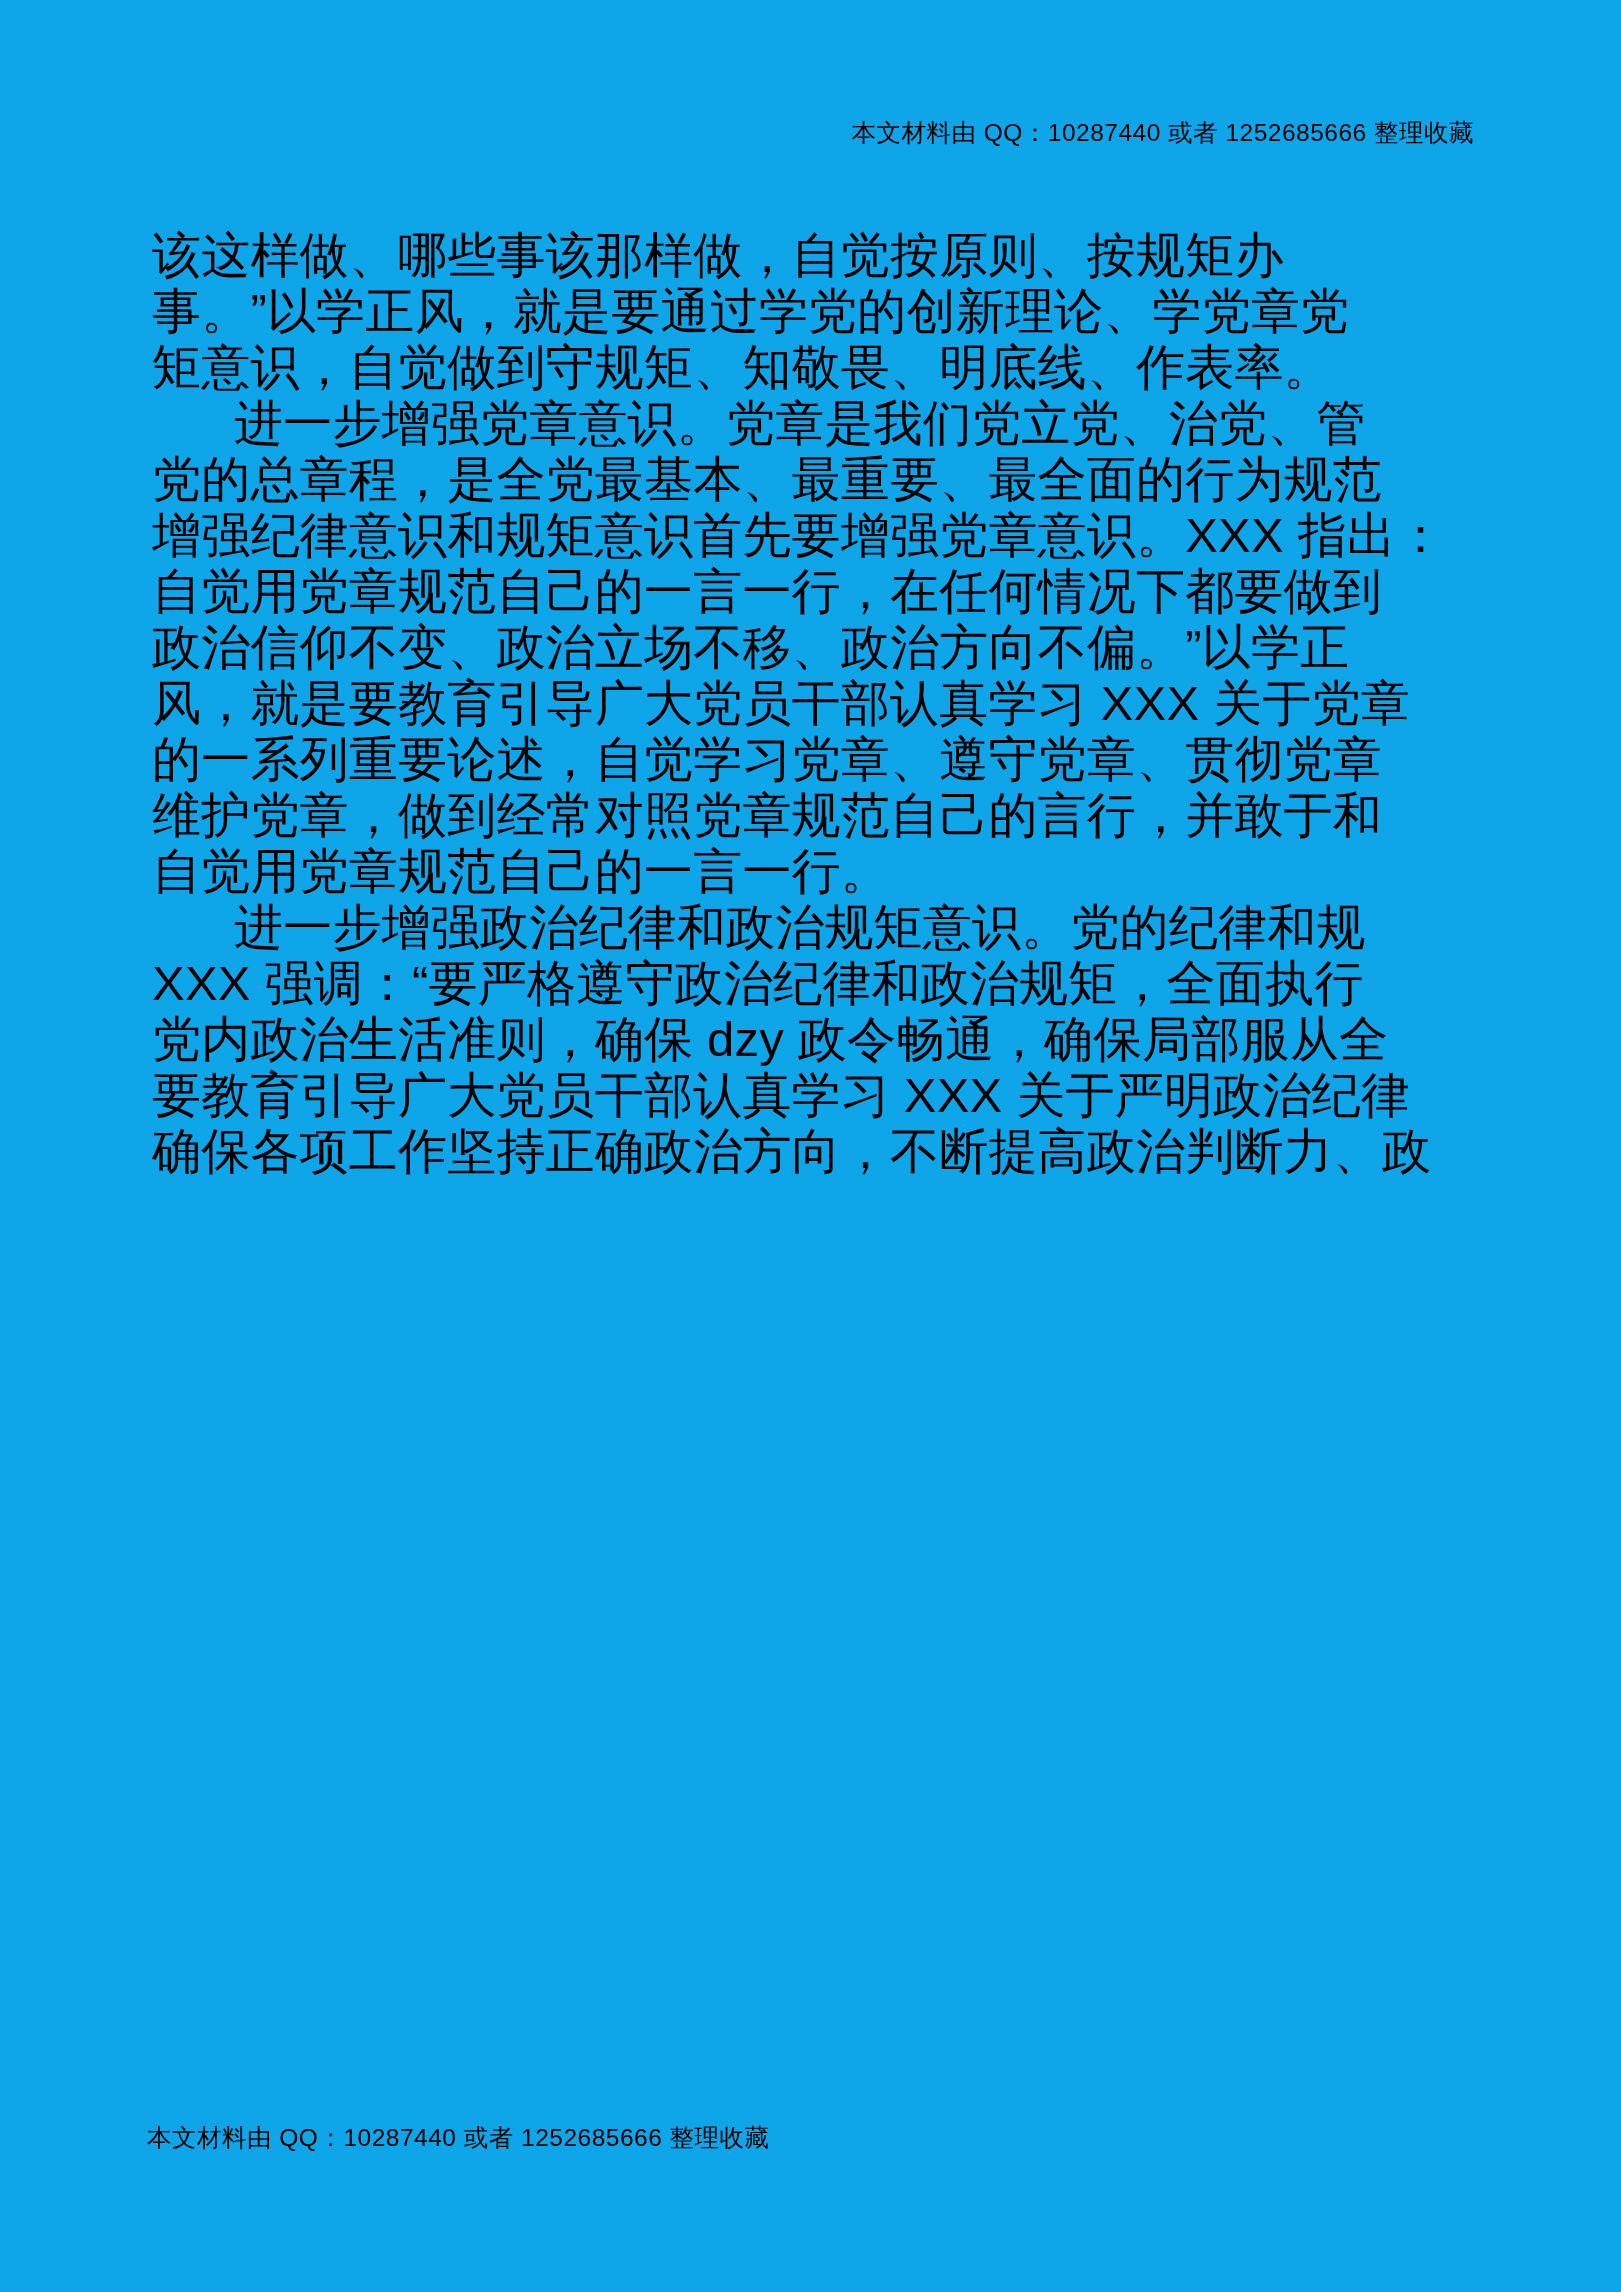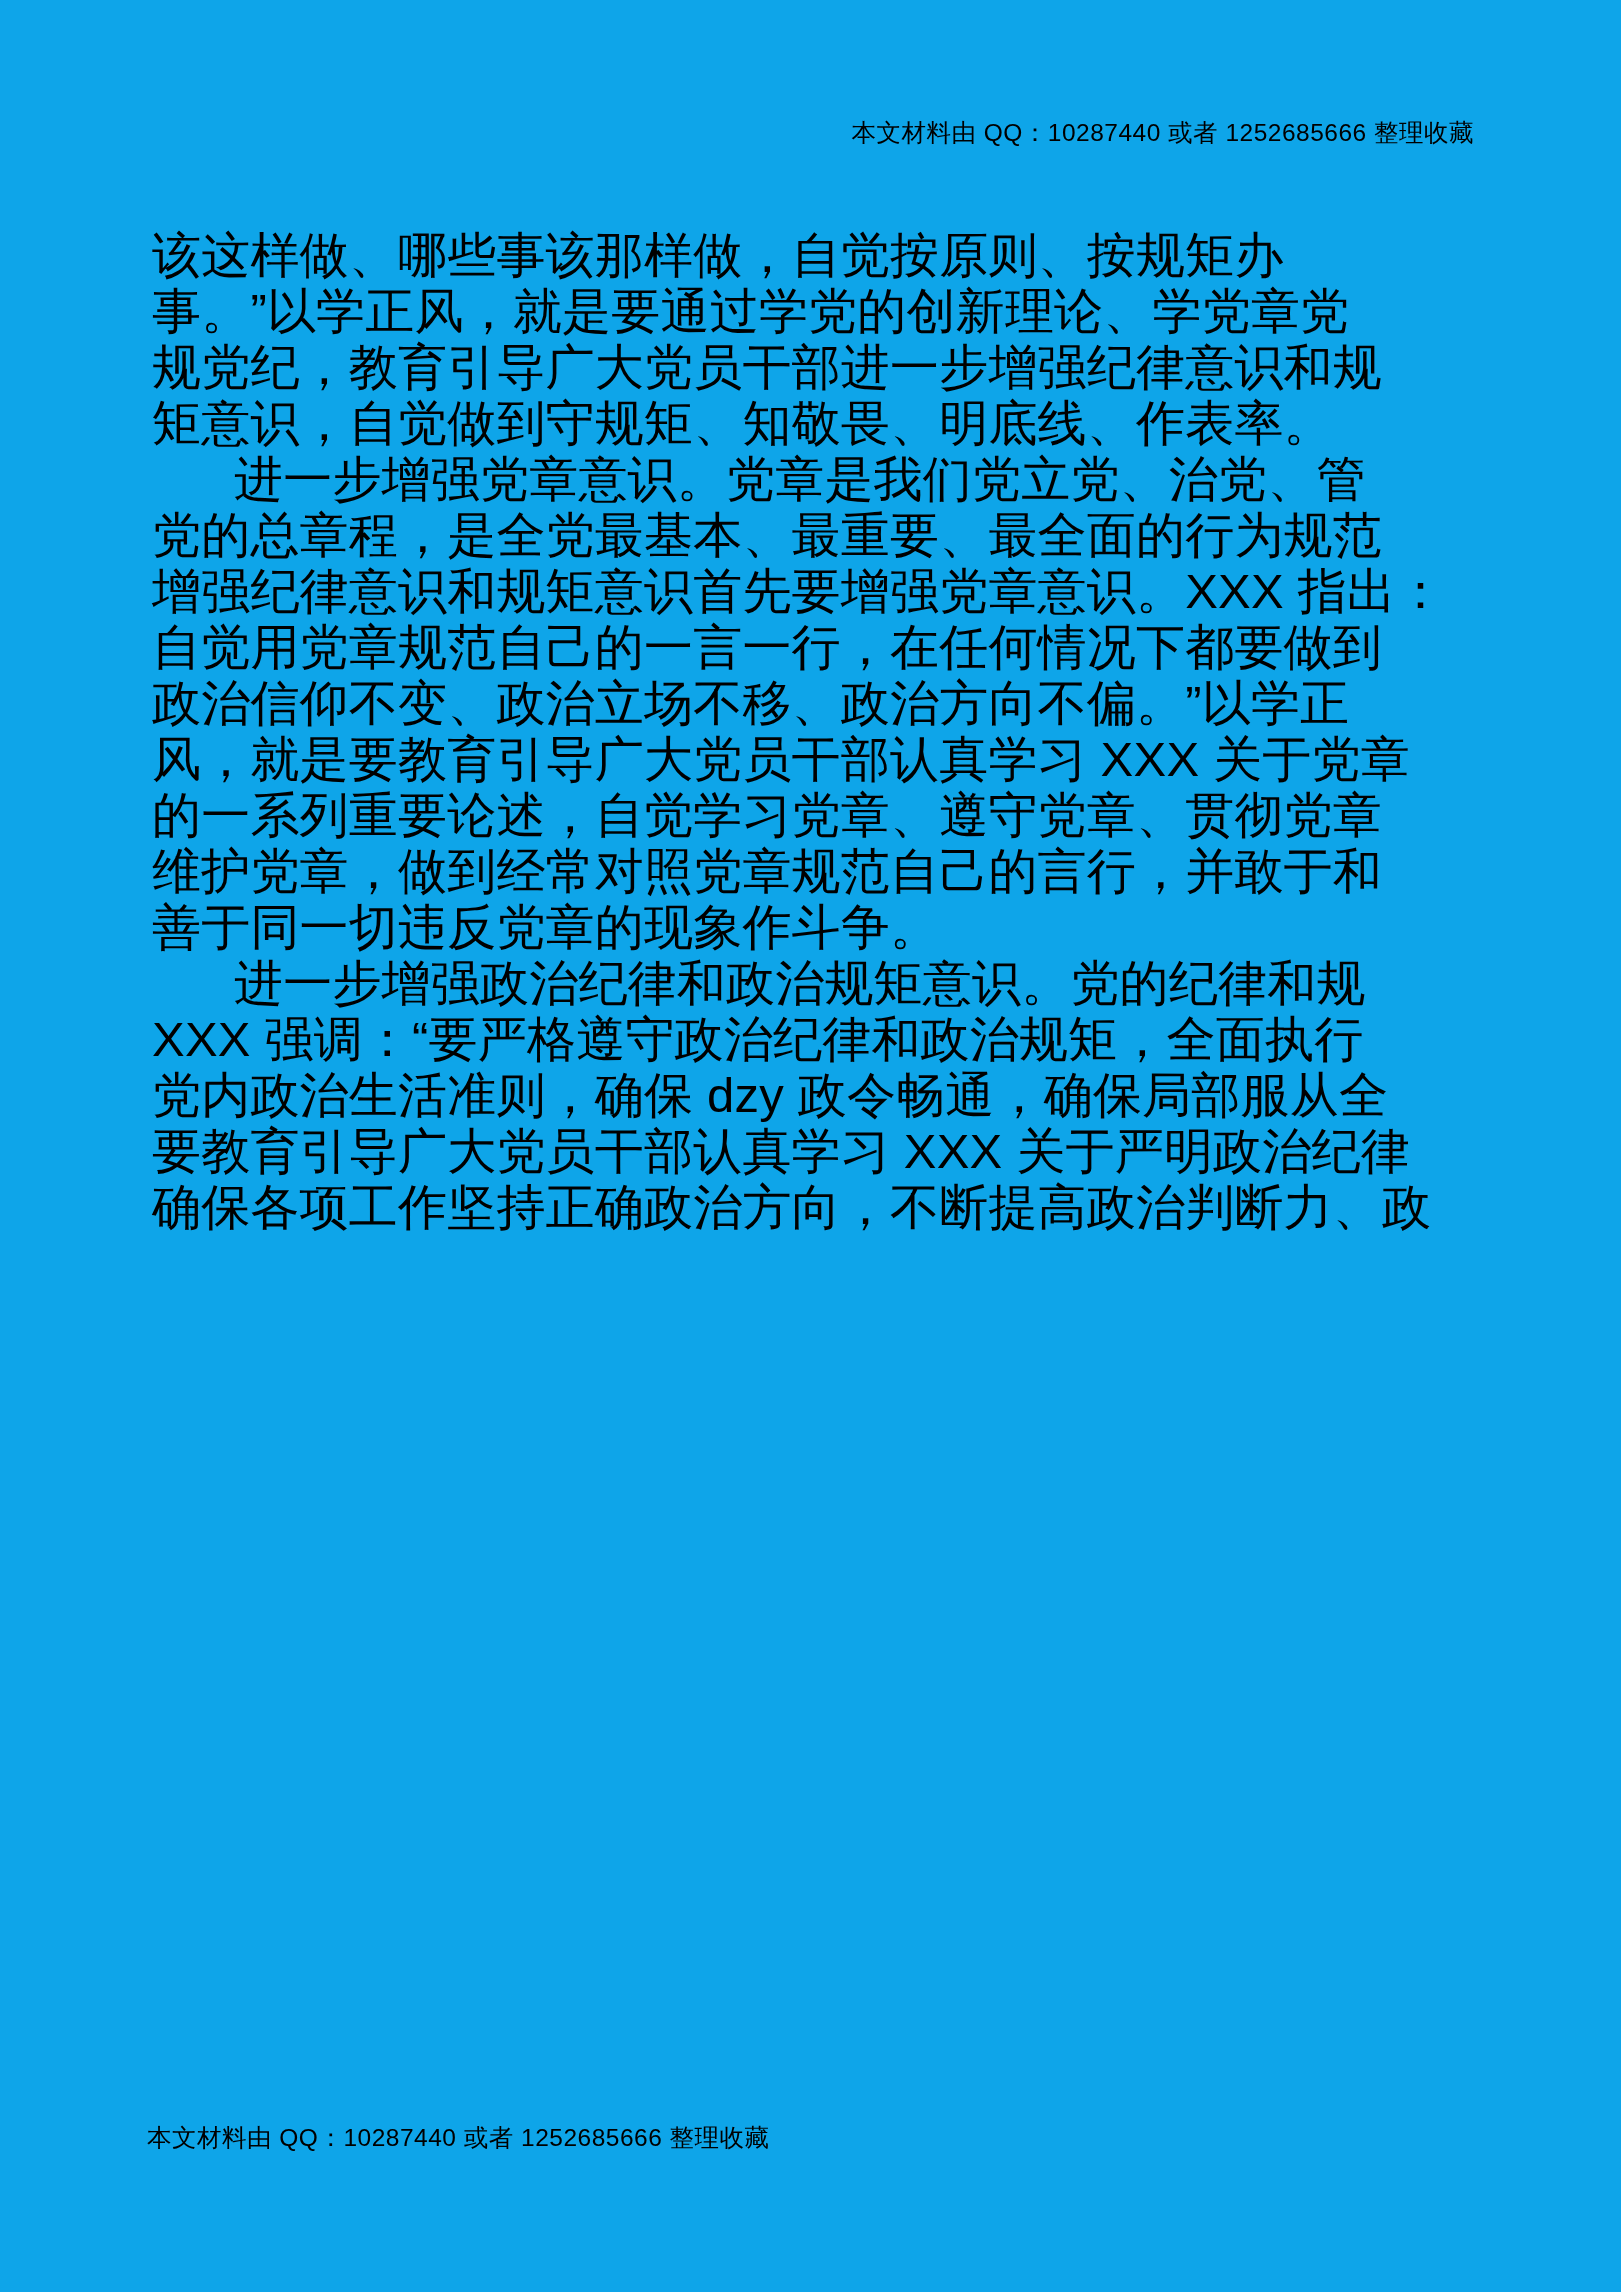--- a/index.html
+++ b/index.html
@@ -78,34 +78,33 @@
 
 <div class="page">
 
   <div class="running-header">本文材料由 QQ：10287440 或者 1252685666 整理收藏</div>
 
   <div class="body-block">
 
     <div class="para">
       <div class="line">该这样做、哪些事该那样做，自觉按原则、按规矩办</div>
       <div class="line">事。”以学正风，就是要通过学党的创新理论、学党章党</div>
-      <div class="line">规党纪，教育引导广大党员干部进一步增强纪律意识和规</div>
       <div class="line">矩意识，自觉做到守规矩、知敬畏、明底线、作表率。</div>
     </div>
 
     <div class="para">
       <div class="line indent">进一步增强党章意识。党章是我们党立党、治党、管</div>
       <div class="line">党的总章程，是全党最基本、最重要、最全面的行为规范</div>
       <div class="line">增强纪律意识和规矩意识首先要增强党章意识。XXX 指出：</div>
       <div class="line">自觉用党章规范自己的一言一行，在任何情况下都要做到</div>
       <div class="line">政治信仰不变、政治立场不移、政治方向不偏。”以学正</div>
       <div class="line">风，就是要教育引导广大党员干部认真学习 XXX 关于党章</div>
       <div class="line">的一系列重要论述，自觉学习党章、遵守党章、贯彻党章</div>
       <div class="line">维护党章，做到经常对照党章规范自己的言行，并敢于和</div>
-      <div class="line">善于同一切违反党章的现象作斗争。</div>
+      <div class="line">自觉用党章规范自己的一言一行。</div>
     </div>
 
     <div class="para">
       <div class="line indent">进一步增强政治纪律和政治规矩意识。党的纪律和规</div>
       <div class="line">XXX 强调：“要严格遵守政治纪律和政治规矩，全面执行</div>
       <div class="line">党内政治生活准则，确保 dzy 政令畅通，确保局部服从全</div>
       <div class="line">要教育引导广大党员干部认真学习 XXX 关于严明政治纪律</div>
       <div class="line">确保各项工作坚持正确政治方向，不断提高政治判断力、政</div>
     </div>
 

